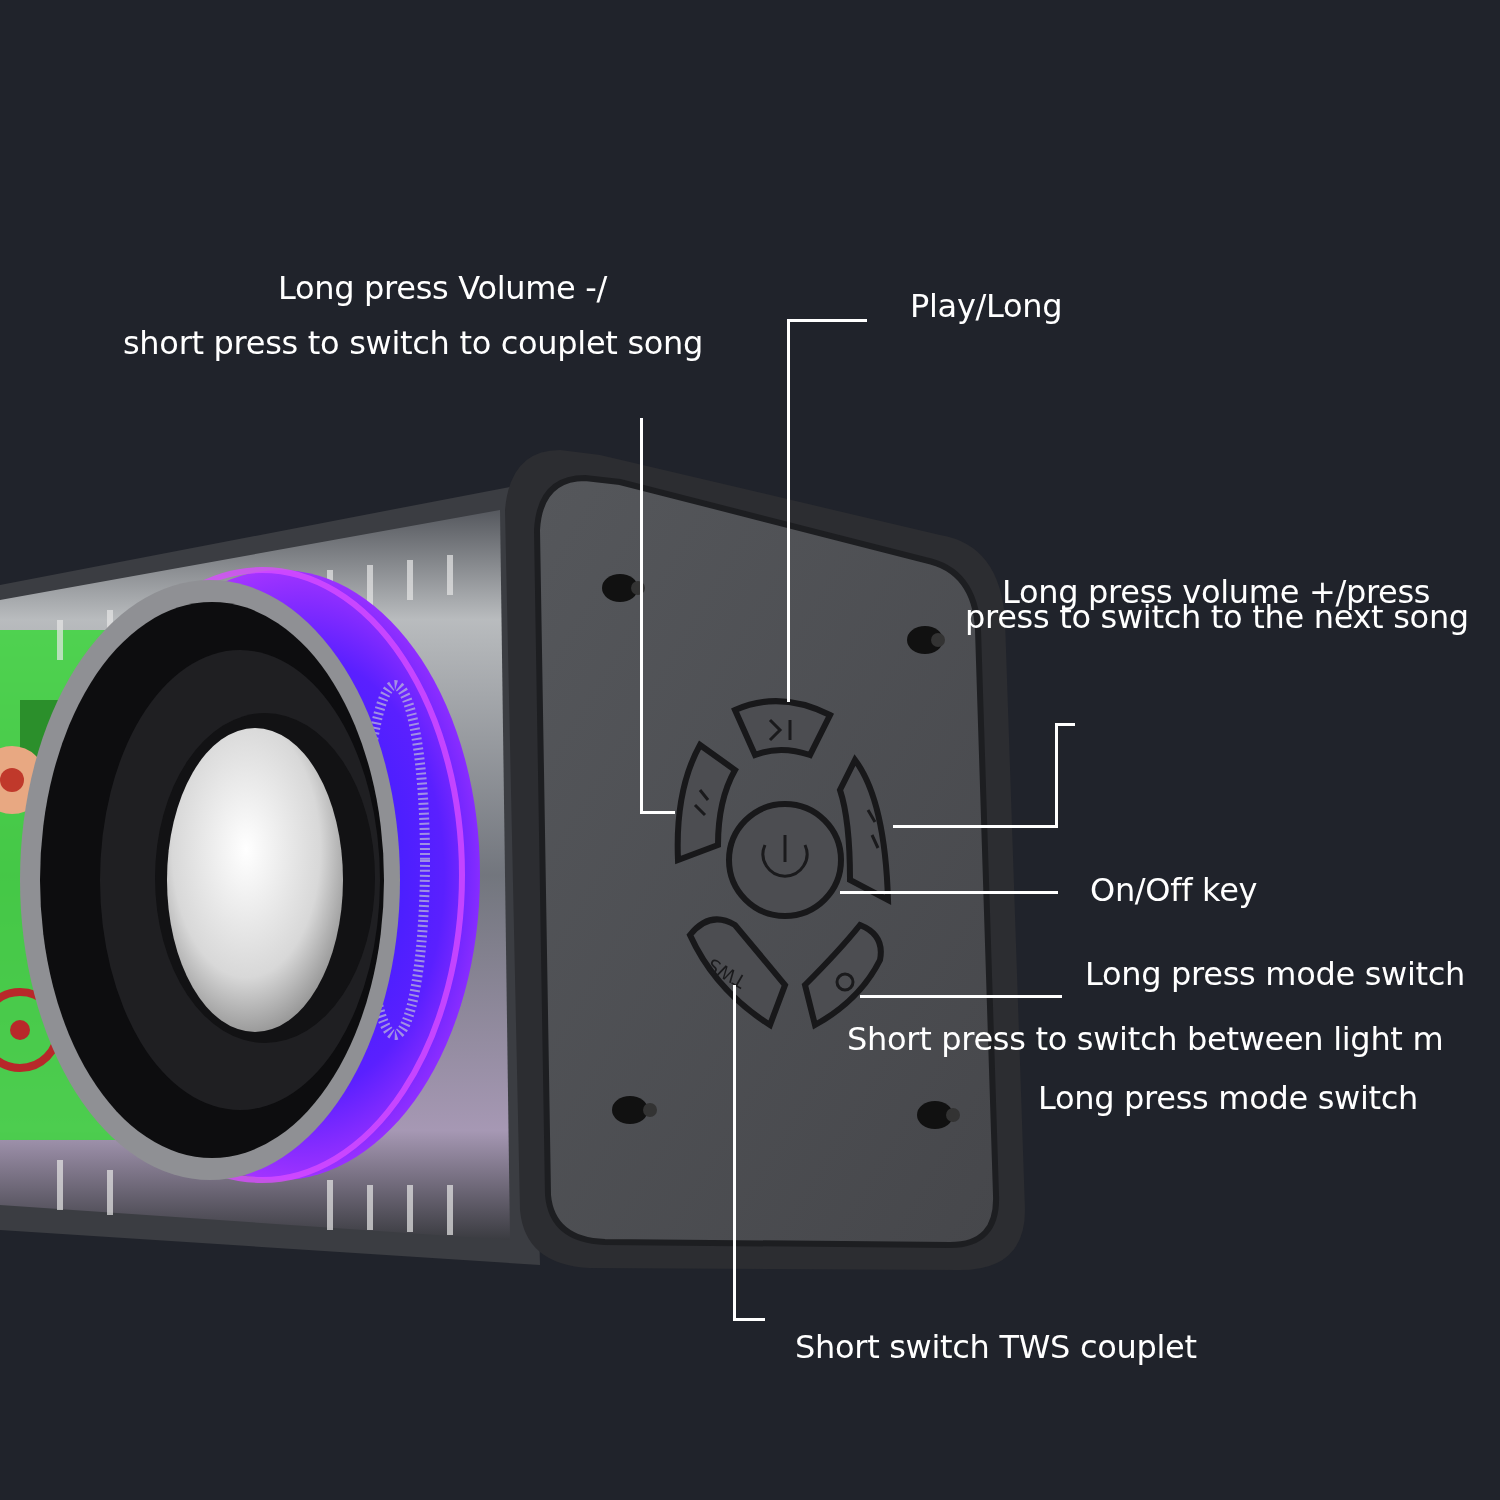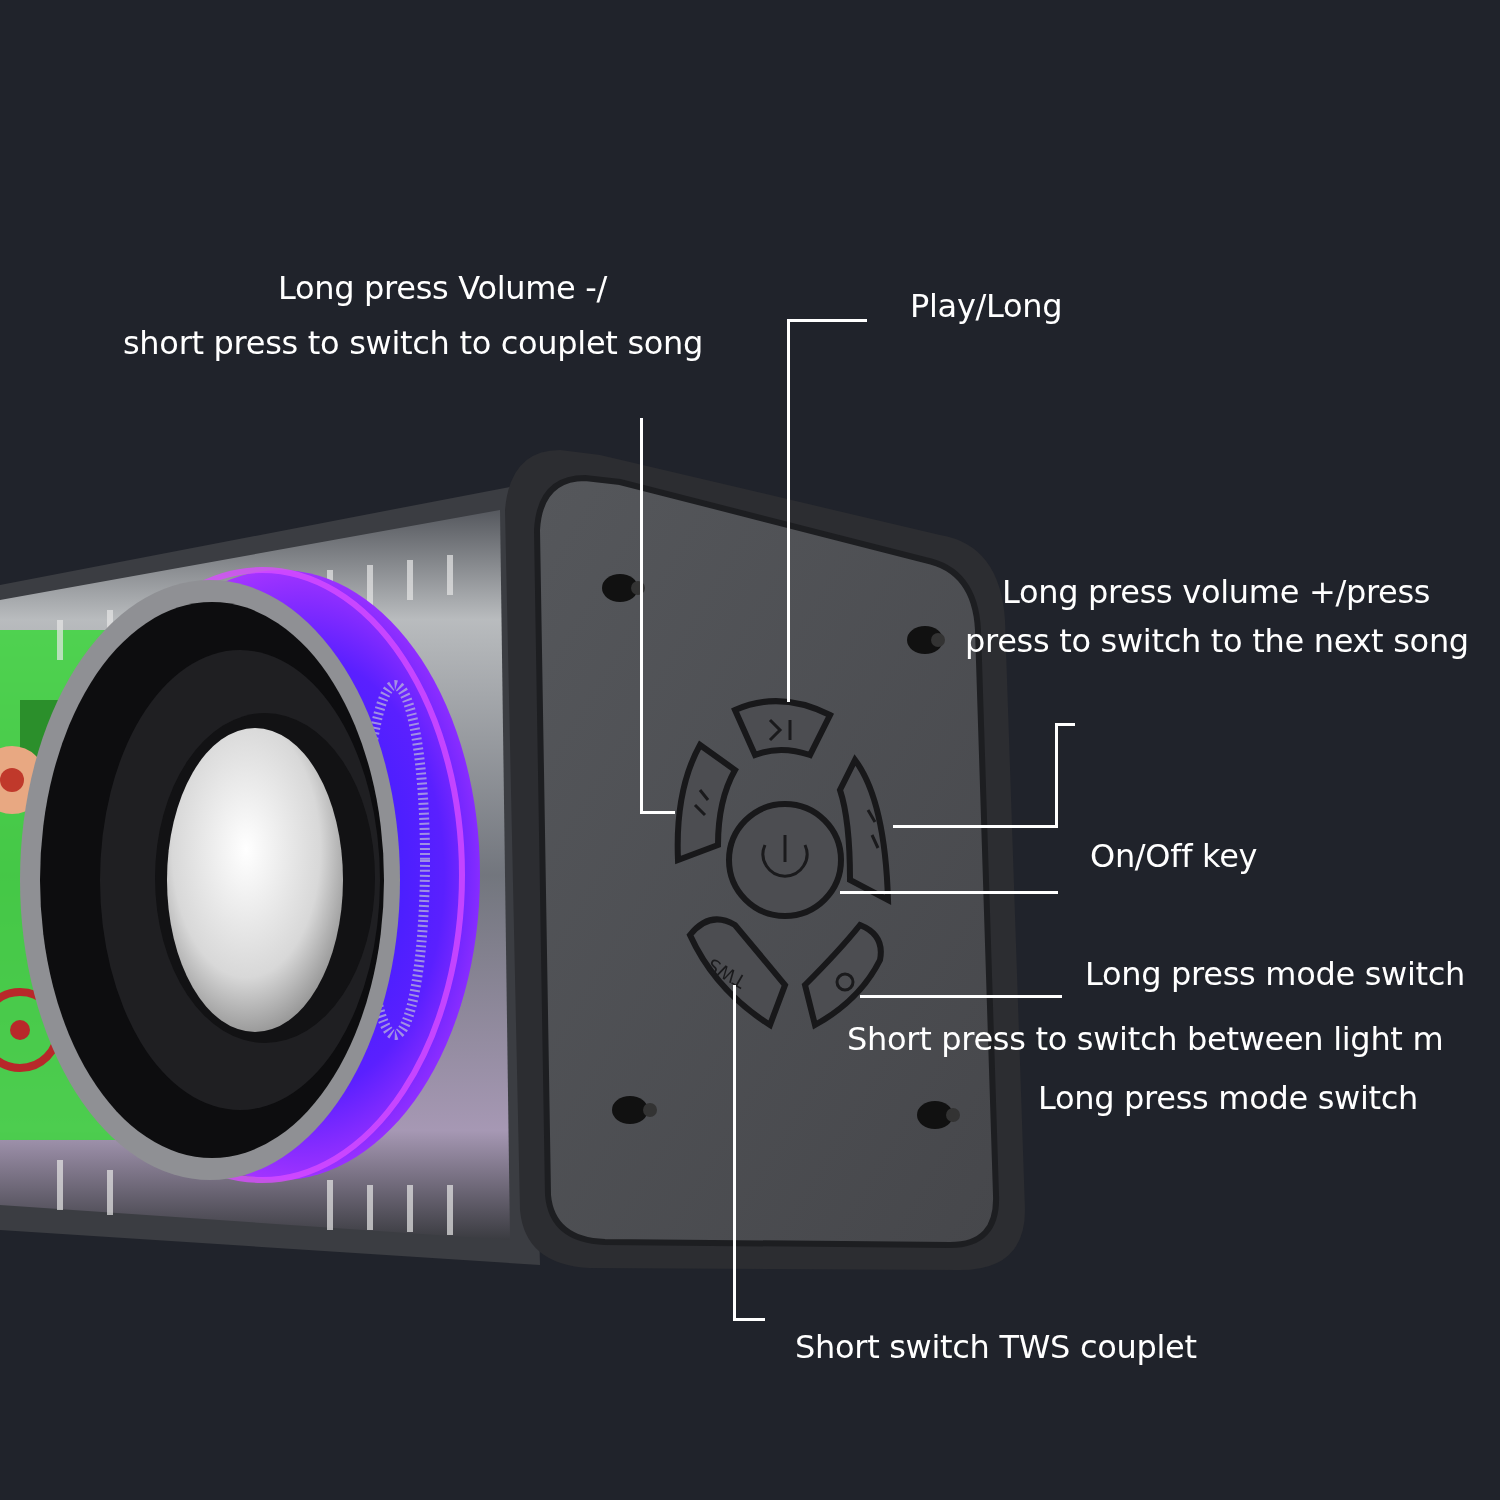--- a/index.html
+++ b/index.html
@@ -128,21 +128,21 @@
 
 <div class="line" style="left:733px;top:985px;width:3px;height:336px;"></div>
 <div class="line" style="left:733px;top:1318px;width:32px;height:3px;"></div>
 
 <div class="label" style="left:262px;top:272px;margin-left:16px;">Long press Volume -/</div>
 <div class="label" style="left:123px;top:327px;">short press to switch to couplet song</div>
 
 <div class="label" style="left:910px;top:290px;">Play/Long</div>
 
 <div class="label" style="left:1002px;top:576px;">Long press volume +/press</div>
-<div class="label" style="left:965px;top:625px;">press to switch to the next song</div>
+<div class="label" style="left:965px;top:601px;">press to switch to the next song</div>
 
-<div class="label" style="left:1090px;top:840px;">On/Off key</div>
+<div class="label" style="left:1090px;top:874px;">On/Off key</div>
 
 <div class="label" style="left:1085px;top:958px;">Long press mode switch</div>
 <div class="label" style="left:847px;top:1023px;">Short press to switch between light m</div>
 <div class="label" style="left:1038px;top:1082px;">Long press mode switch</div>
 
 <div class="label" style="left:795px;top:1331px;">Short switch TWS couplet</div>
 
 </body></html>

